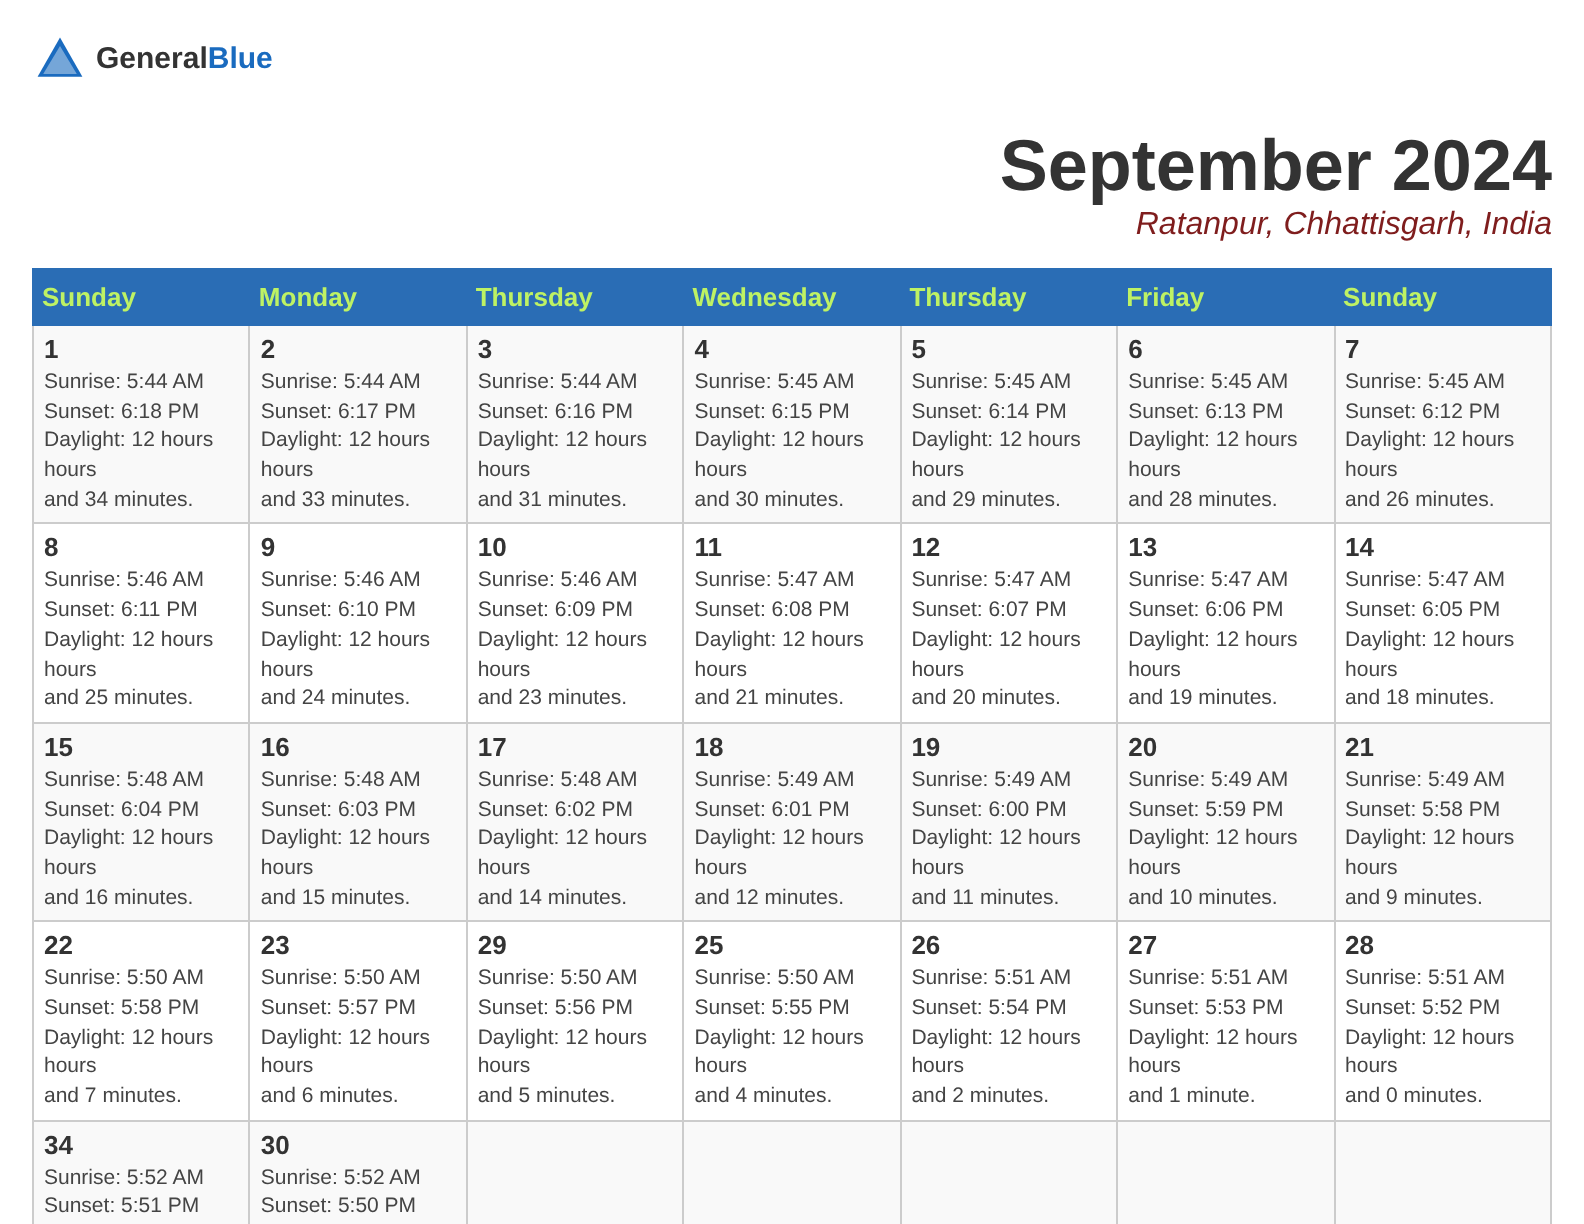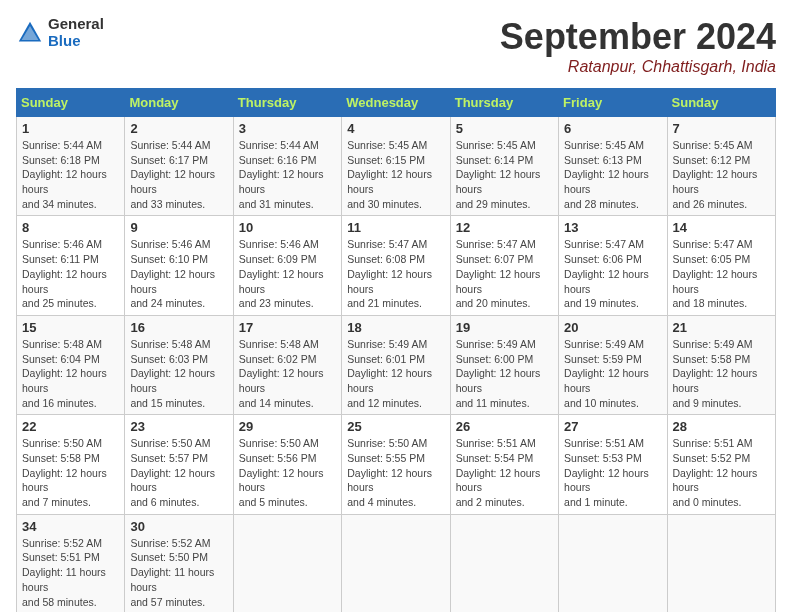--- a/index.html
+++ b/index.html
@@ -16,31 +16,31 @@
       justify-content: space-between;
       margin-bottom: 12px;
     }
     .logo {
       display: flex;
       align-items: center;
       gap: 4px;
     }
     .logo-text {
       display: flex;
-      flex-direction: column;
+      flex-direction: row;
       line-height: 1.1;
       justify-content: center;
     }
     .logo-general { font-size: 15px; font-weight: bold; color: #333; }
     .logo-blue { font-size: 15px; font-weight: bold; color: #1a6bbf; }
     .logo-icon {
       width: 28px;
       height: 28px;
     }
-    .title-block { text-align: right; }
+    .title-block { text-align: right; margin-top: 46px; }
     .month-title { font-size: 36px; font-weight: bold; color: #333; }
     .location-title { font-size: 16px; color: #7f1d1d; font-style: italic; }
 
     .calendar {
       width: 100%;
       border-collapse: collapse;
       font-size: 11px;
     }
     .calendar thead th {
       background-color: #2a6db5;

